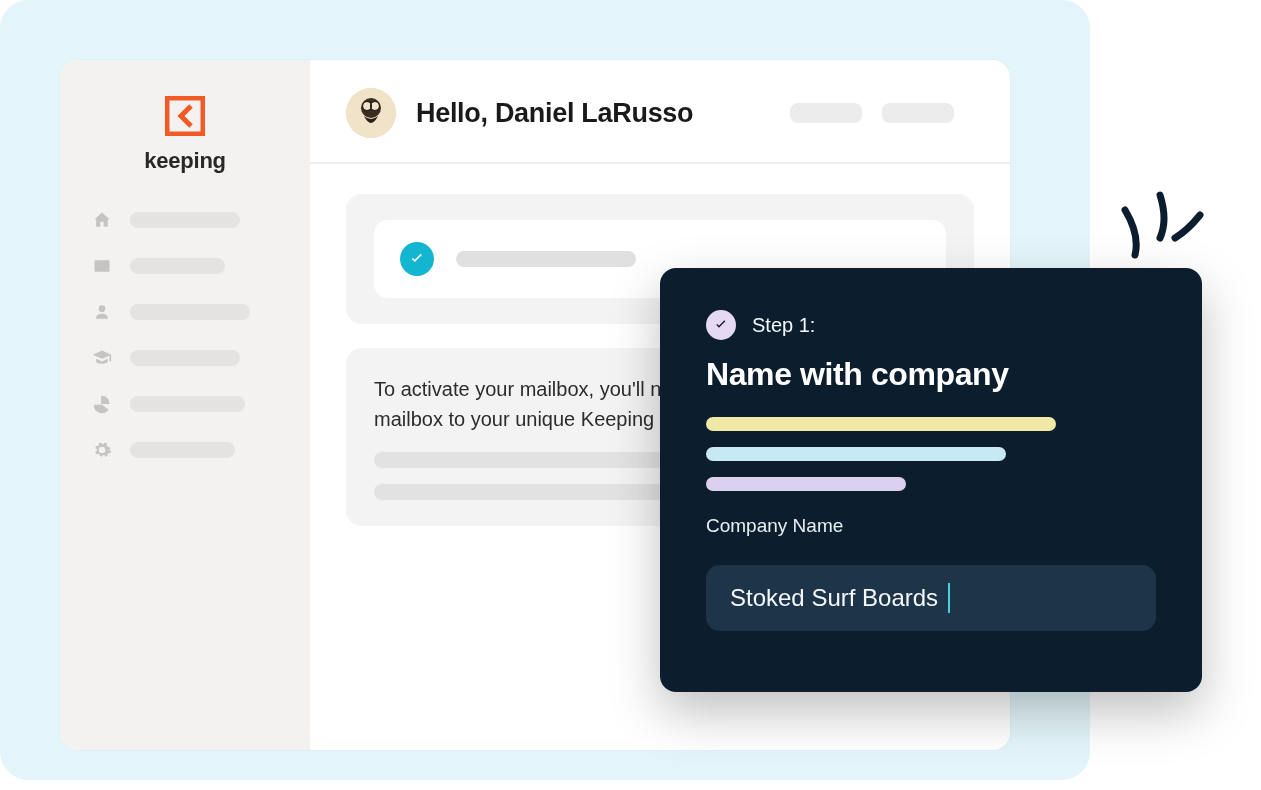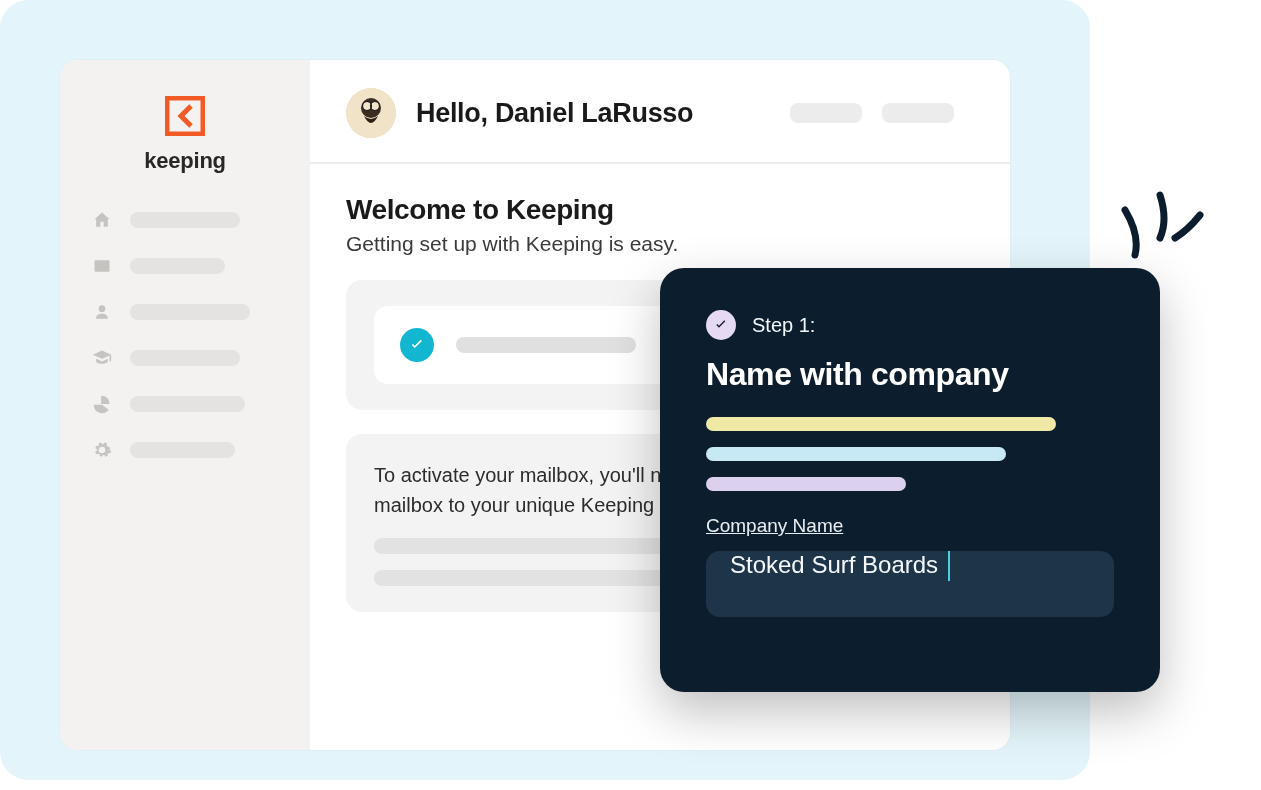--- a/index.html
+++ b/index.html
@@ -68,44 +68,44 @@
   }
   .panel-inner .skeleton { height: 16px; width: 180px; border-radius: 8px; background: #e0e0e0; }
   .para { font-size: 20px; color: #2c2c2c; line-height: 1.5; margin-bottom: 18px; }
   .stack { display:flex; flex-direction:column; gap: 16px; }
   .stack .sk { height: 16px; border-radius:8px; background:#e2e2e2; }
 
   
   .overlay-card {
     position: absolute;
     left: 660px; top: 268px;
-    width: 500px; height: 424px;
+    width: 542px; height: 424px;
     background: #0c1e2e;
-    border-radius: 24px;
+    border-radius: 16px;
     color: #fff;
     padding: 42px 46px 40px 46px;
     box-shadow: 0 20px 50px rgba(0,0,0,0.25);
   }
   .step-row { display:flex; align-items:center; gap: 16px; margin-bottom: 16px; }
   .step-check {
     width: 30px; height: 30px; border-radius: 50%;
     background: #e6d9f4; color: #1b1b2b;
     display:flex; align-items:center; justify-content:center; flex:none;
   }
   .step-label { font-size: 20px; font-weight: 500; color: #f2f7fa; }
   .overlay-title { font-size: 32px; font-weight: 800; letter-spacing: -0.4px; margin-bottom: 24px; }
   .bar { height: 14px; border-radius: 7px; margin-bottom: 16px; }
   .bar.y { background: #efe9a5; width: 350px; }
   .bar.b2 { background: #c6e9f5; width: 300px; }
   .bar.p { background: #dcd0ef; width: 200px; }
-  .field-label { font-size: 19px; font-weight: 400; color: #e9eef2; margin-top: 24px; margin-bottom: 14px; text-decoration: underline; }
+  .field-label { font-size: 19px; font-weight: 400; color: #e9eef2; margin-top: 24px; margin-bottom: 28px; }
   .field-input {
     height: 66px; border-radius: 14px;
     background: #1e3549;
-    display:flex; align-items:flex-start; padding: 0 24px;
+    display:flex; align-items:center; padding: 0 24px;
     font-size: 24px; color: #f5f8fa;
   }
   .cursor {
     display:inline-block; width: 2px; height: 30px; background:#4dcfe3; margin-left: 10px; vertical-align:middle;
   }
 
   
   .sparkle {
     position: absolute;
     left: 1100px; top: 180px;
@@ -183,24 +183,20 @@
             <path d="M18 28 Q25 42 32 28 Q25 34 18 28" fill="#2b2016"></path>
           </svg>
         </div>
         <div class="hello">Hello, Daniel LaRusso</div>
         <div class="header-spacer"></div>
         <div class="pill a"></div>
         <div class="pill b"></div>
       </div>
 
       <div class="content">
-        <div>
-          <div class="welcome-title">Welcome to Keeping</div>
-          <div class="welcome-sub">Getting set up with Keeping is easy.</div>
-        </div>
 
         <div class="panel">
           <div class="panel-inner">
             <div class="check-badge">
               <svg width="18" height="18" viewBox="0 0 24 24">
                   <path fill="#fff" d="M9 16l-4-4 1.5-1.5L9 13l8-8L18.5 6.5 9 16z"></path>
                 </svg>
             </div>
             <div class="skeleton"></div>
           </div>

